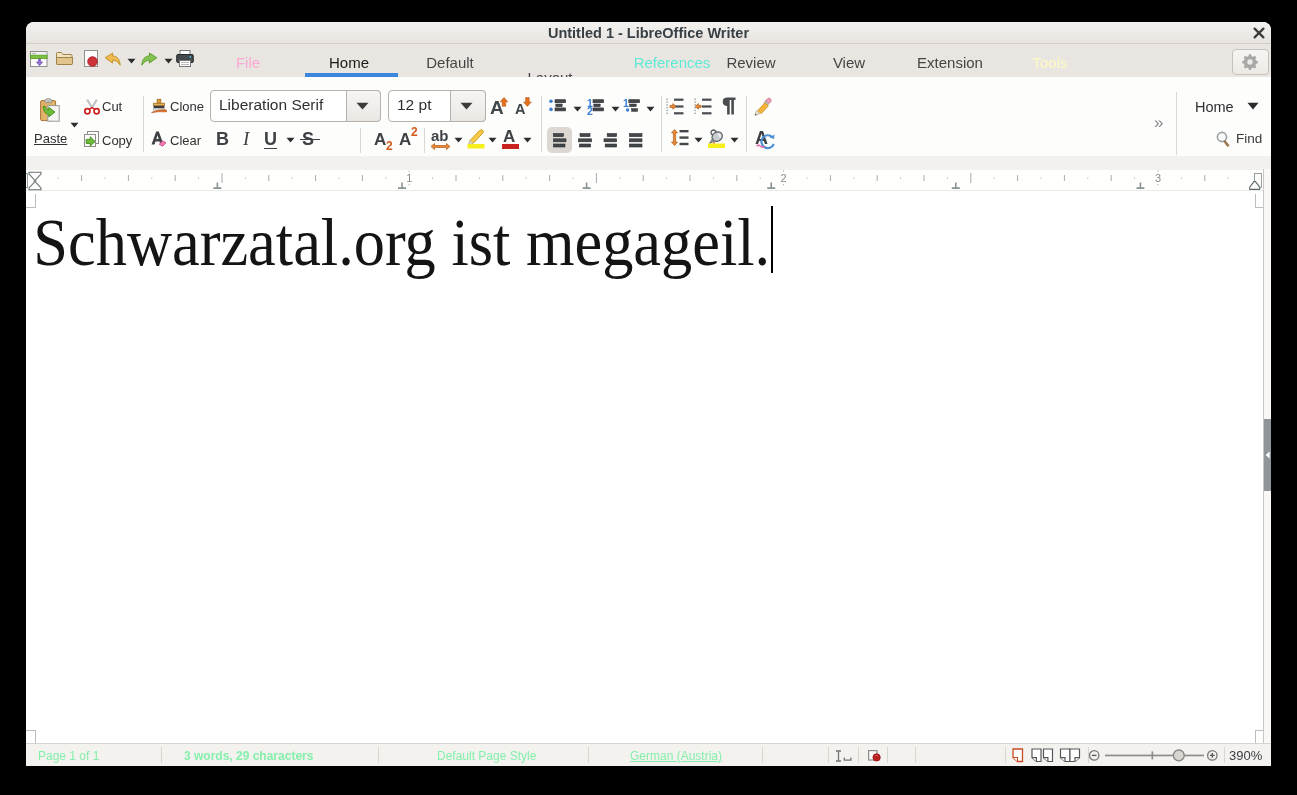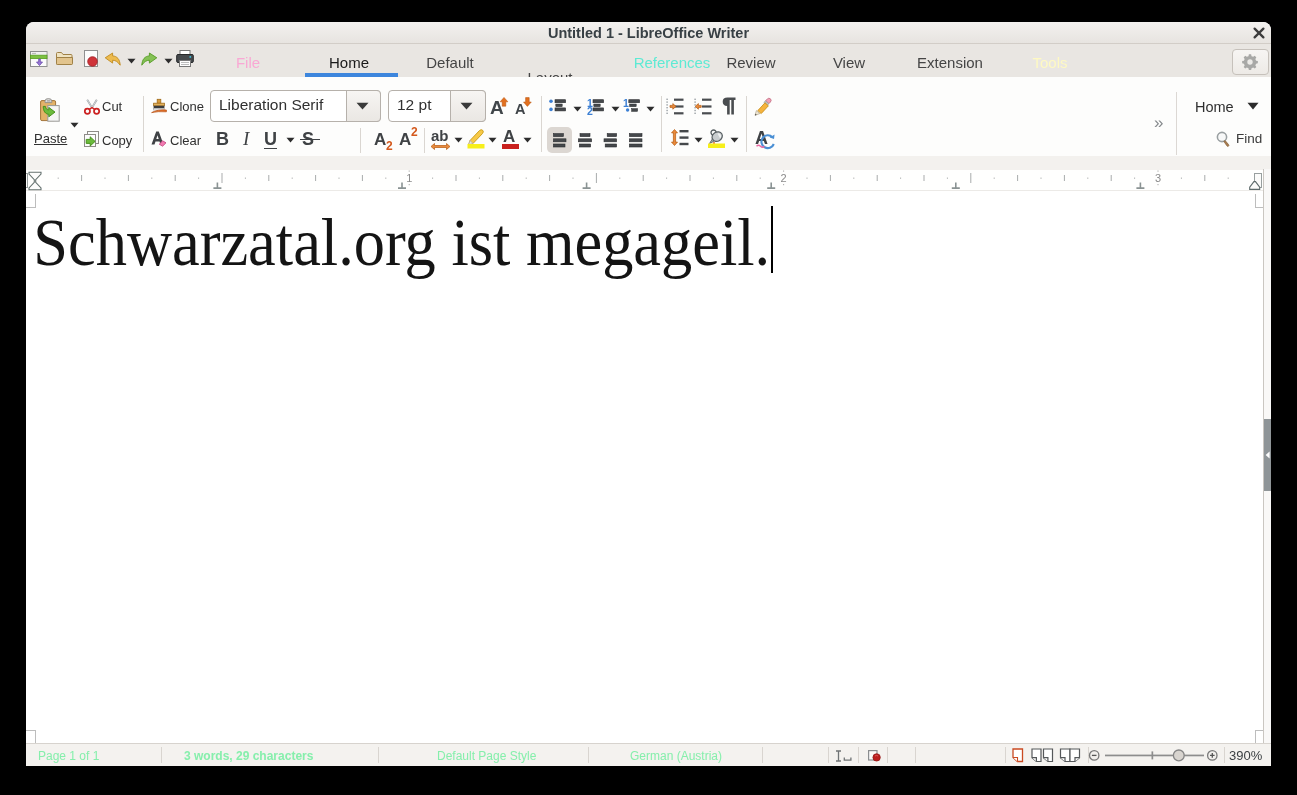--- a/index.html
+++ b/index.html
@@ -386,21 +386,21 @@
 <svg style="left:1265.4px;top:451px" width="5" height="8" viewBox="0 0 5 8">
     <path d="M4.6 0.4 v7.2 L0.6 4 z" fill="#fdfdfd"></path>
   </svg>
 <div class="abs" style="left:26px;top:742.8px;width:1245px;height:23.2px;background:#f4f2ef;border-top:1px solid #d7d3ce;box-sizing:border-box;"></div>
 <div class="stxt" style="left:38px;">Page 1 of 1</div>
 <div class="ssep" style="left:161px;"></div>
 <div class="stxt" style="left:184px;font-weight:bold;">3 words, 29 characters</div>
 <div class="ssep" style="left:378px;"></div>
 <div class="stxt" style="left:421px;margin-left:16px;">Default Page Style</div>
 <div class="ssep" style="left:588px;"></div>
-<div class="stxt" style="left:630px;">German (Austria)</div>
+<div class="stxt" style="left:630px;text-decoration:underline;">German (Austria)</div>
 <div class="ssep" style="left:762px;"></div>
 <div class="ssep" style="left:828px;"></div>
 <svg style="left:835px;top:750px" width="17" height="12" viewBox="0 0 17 12">
 <path d="M1 1 h5 M1 11 h5 M3.5 1 v10" stroke="#707476" stroke-width="1.3" fill="none"></path>
 <path d="M9.3 7.6 v2.6 h6.6 V7.6" stroke="#707476" stroke-width="1.3" fill="none"></path>
 </svg>
 <div class="ssep" style="left:858px;"></div>
 <svg style="left:868px;top:750px" width="14" height="12" viewBox="0 0 14 12">
 <rect x="0.6" y="0.6" width="8.4" height="9.4" fill="#fbfbfa" stroke="#8a8d8f" stroke-width="1.2"></rect>
 <circle cx="8.6" cy="7.4" r="3.7" fill="#bb1f1f" stroke="#8e1414" stroke-width="0.7"></circle>

